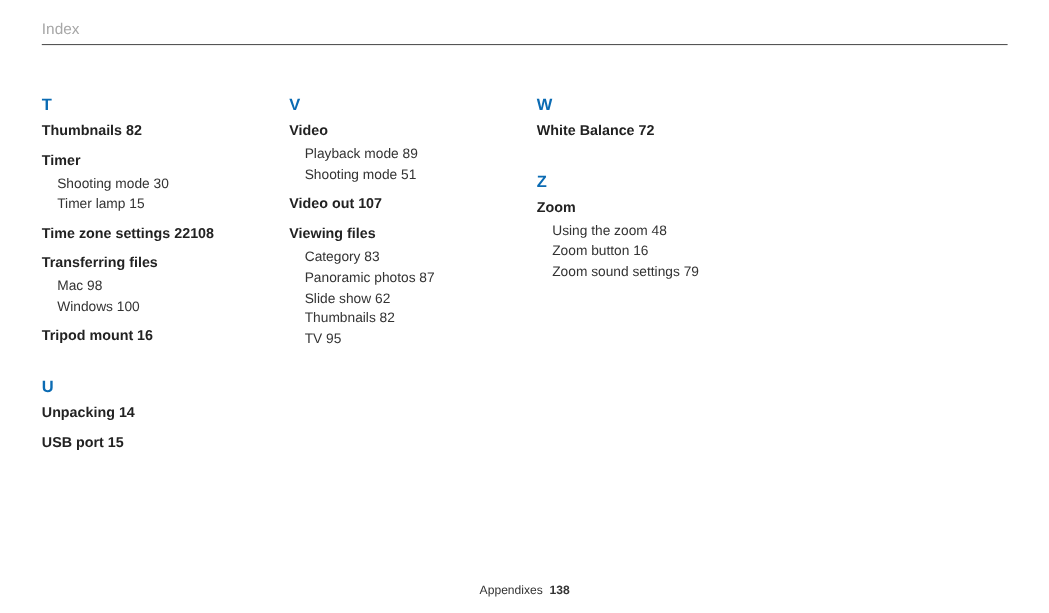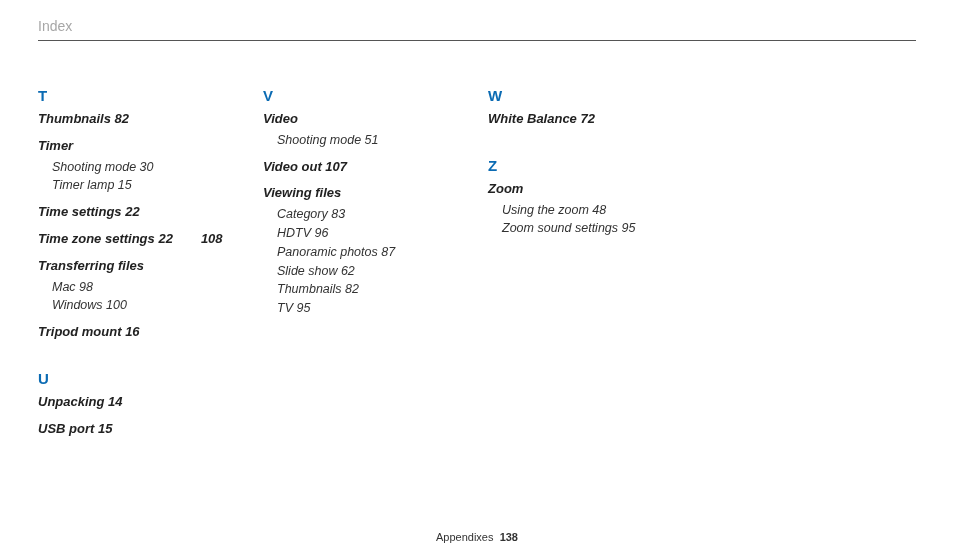--- a/index.html
+++ b/index.html
@@ -36,30 +36,28 @@
     color: #0b6bb3;
     font-weight: 700;
     font-size: 15px;
     margin: 0 0 6px 0;
   }
   .section + .section { margin-top: 28px; }
   .entry {
     font-size: 13px;
     line-height: 1.45;
     margin-bottom: 8px;
-    font-style: italic;
   }
   .term {
     font-weight: 700;
     color: #222;
   }
   .extra-pg {
     display: inline-block;
     font-weight: 700;
-    margin-left: 28px;
   }
   .subs {
     padding-left: 14px;
     margin-top: 2px;
   }
   .sub {
     font-size: 12.5px;
     color: #333;
     line-height: 1.5;
   }
@@ -93,23 +91,20 @@
             <div><span class="term">Thumbnails</span><span class="term">  82</span></div>
           </div>
           <div class="entry">
             <div><span class="term">Timer</span></div>
             <div class="subs">
               <div class="sub">Shooting mode  30</div>
               <div class="sub">Timer lamp  15</div>
             </div>
           </div>
           <div class="entry">
-            <div><span class="term">Time settings</span><span class="term">  22</span></div>
-          </div>
-          <div class="entry">
             <div><span class="term">Time zone settings</span><span class="term">  22</span><span class="extra-pg">108</span></div>
           </div>
           <div class="entry">
             <div><span class="term">Transferring files</span></div>
             <div class="subs">
               <div class="sub">Mac  98</div>
               <div class="sub">Windows  100</div>
             </div>
           </div>
           <div class="entry">
@@ -125,31 +120,31 @@
             <div><span class="term">USB port</span><span class="term">  15</span></div>
           </div>
         </div>
       </div>
     <div class="col">
         <div class="section">
           <div class="letter">V</div>
           <div class="entry">
             <div><span class="term">Video</span></div>
             <div class="subs">
+              <div class="sub">Playback mode  89</div>
               <div class="sub">Shooting mode  51</div>
             </div>
           </div>
           <div class="entry">
             <div><span class="term">Video out</span><span class="term">  107</span></div>
           </div>
           <div class="entry">
             <div><span class="term">Viewing files</span></div>
             <div class="subs">
               <div class="sub">Category  83</div>
-              <div class="sub">HDTV  96</div>
               <div class="sub">Panoramic photos  87</div>
               <div class="sub">Slide show  62</div>
               <div class="sub">Thumbnails  82</div>
               <div class="sub">TV  95</div>
             </div>
           </div>
         </div>
       </div>
     <div class="col">
         <div class="section">
@@ -157,21 +152,22 @@
           <div class="entry">
             <div><span class="term">White Balance</span><span class="term">  72</span></div>
           </div>
         </div>
         <div class="section">
           <div class="letter">Z</div>
           <div class="entry">
             <div><span class="term">Zoom</span></div>
             <div class="subs">
               <div class="sub">Using the zoom  48</div>
-              <div class="sub">Zoom sound settings  95</div>
+              <div class="sub">Zoom button  16</div>
+              <div class="sub">Zoom sound settings  79</div>
             </div>
           </div>
         </div>
       </div>
   </div>
 </div>
 
 <div class="footer">
   <span>Appendixes</span>&nbsp;&nbsp;<span class="pnum">138</span>
 </div>

